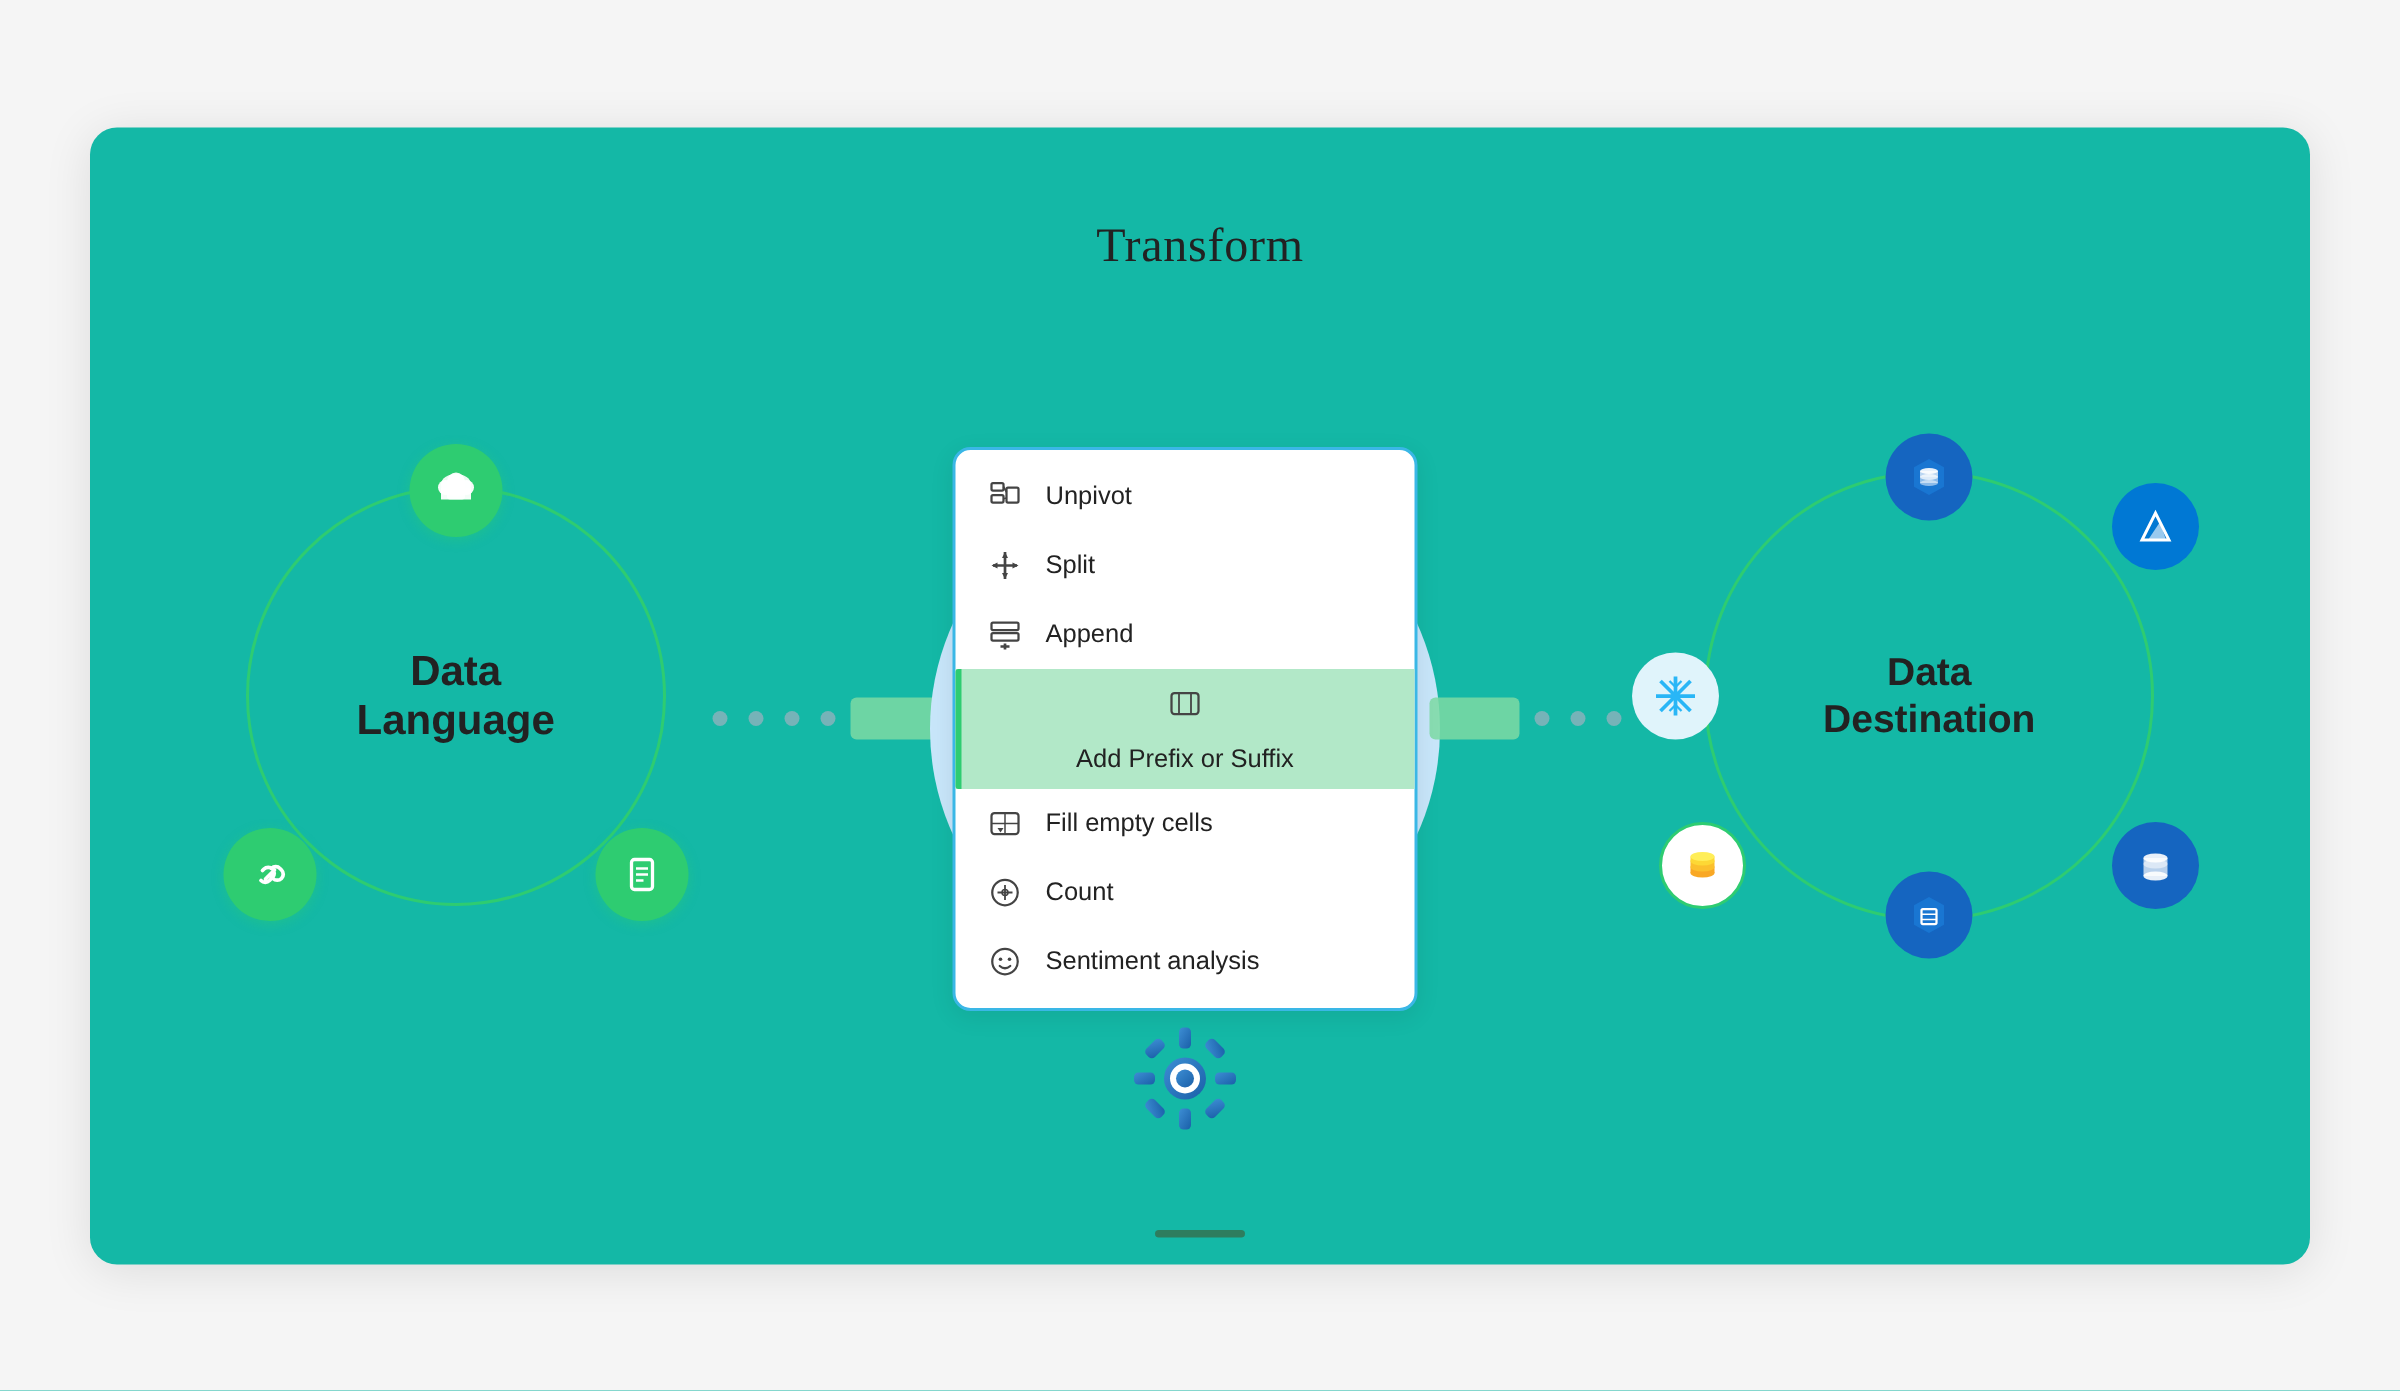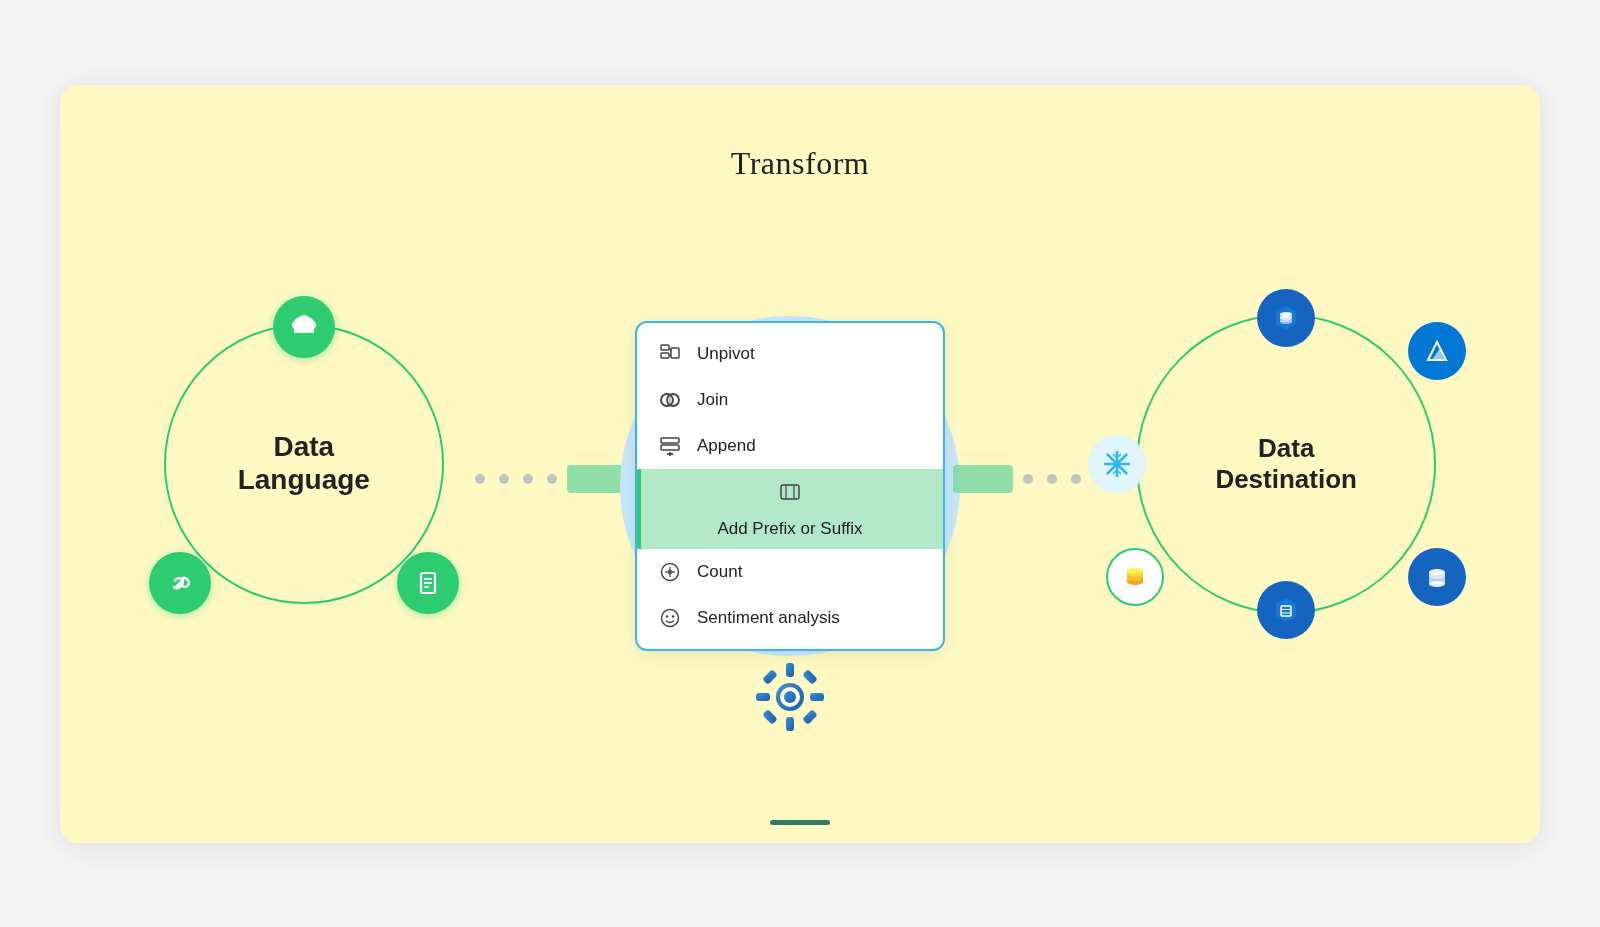--- a/index.html
+++ b/index.html
@@ -9,21 +9,21 @@
       background: #f5f5f5;
       display: flex;
       align-items: center;
       justify-content: center;
       font-family: 'Segoe UI', Arial, sans-serif;
       overflow: hidden;
     }
     .card {
       width: 1480px;
       height: 758px;
-      background: #fef9c3;
+      background: #14b8a6;
       border-radius: 18px;
       box-shadow: 0 4px 32px rgba(0,0,0,0.10);
       position: relative;
       display: flex;
       align-items: center;
       justify-content: center;
       overflow: hidden;
     }
 
     
@@ -340,32 +340,35 @@
               <rect x="2" y="2" width="8" height="5" rx="1" fill="none" stroke="#444" stroke-width="1.5"></rect>
               <rect x="2" y="10" width="8" height="5" rx="1" fill="none" stroke="#444" stroke-width="1.5"></rect>
               <rect x="12" y="5" width="8" height="10" rx="1" fill="none" stroke="#444" stroke-width="1.5"></rect>
               <line x1="10" y1="4.5" x2="12" y2="8" stroke="#444" stroke-width="1.2"></line>
               <line x1="10" y1="12.5" x2="12" y2="12" stroke="#444" stroke-width="1.2"></line>
             </svg>
           </span>
           <span class="menu-label">Unpivot</span>
         </div>
 
-
-
         <div class="menu-item">
           <span class="menu-icon">
             <svg width="22" height="22" viewBox="0 0 22 22">
-              <circle cx="8" cy="11" r="6" fill="none" stroke="#444" stroke-width="1.8"></circle>
-              <circle cx="14" cy="11" r="6" fill="none" stroke="#444" stroke-width="1.8"></circle>
-              <path d="M11 6.5 Q12.5 8 12.5 11 Q12.5 14 11 15.5 Q9.5 14 9.5 11 Q9.5 8 11 6.5Z" fill="#888" opacity="0.5"></path>
-            </svg>
-          </span>
-          <span class="menu-label">Join</span>
-        </div>
+              <line x1="11" y1="2" x2="11" y2="20" stroke="#444" stroke-width="1.8"></line>
+              <line x1="3" y1="11" x2="19" y2="11" stroke="#444" stroke-width="1.8"></line>
+              <polygon points="11,2 9,6 13,6" fill="#444"></polygon>
+              <polygon points="11,20 9,16 13,16" fill="#444"></polygon>
+              <polygon points="2,11 6,9 6,13" fill="#444"></polygon>
+              <polygon points="20,11 16,9 16,13" fill="#444"></polygon>
+            </svg>
+          </span>
+          <span class="menu-label">Split</span>
+        </div>
+
+
 
         <div class="menu-item">
           <span class="menu-icon">
             <svg width="22" height="22" viewBox="0 0 22 22">
               <rect x="2" y="3" width="18" height="5" rx="1" fill="none" stroke="#444" stroke-width="1.5"></rect>
               <rect x="2" y="10" width="18" height="5" rx="1" fill="none" stroke="#444" stroke-width="1.5"></rect>
               <line x1="11" y1="17" x2="11" y2="21" stroke="#444" stroke-width="1.8"></line>
               <line x1="8" y1="19" x2="14" y2="19" stroke="#444" stroke-width="1.8"></line>
             </svg>
           </span>
@@ -376,20 +379,31 @@
           <span class="menu-icon">
             <svg width="22" height="22" viewBox="0 0 22 22">
               <rect x="2" y="4" width="18" height="14" rx="2" fill="none" stroke="#444" stroke-width="1.5"></rect>
               <line x1="7" y1="4" x2="7" y2="18" stroke="#444" stroke-width="1.2"></line>
               <line x1="15" y1="4" x2="15" y2="18" stroke="#444" stroke-width="1.2"></line>
             </svg>
           </span>
           <span class="menu-label">Add Prefix or Suffix</span>
         </div>
 
+        <div class="menu-item">
+          <span class="menu-icon">
+            <svg width="22" height="22" viewBox="0 0 22 22">
+              <rect x="2" y="4" width="18" height="14" rx="2" fill="none" stroke="#444" stroke-width="1.5"></rect>
+              <line x1="2" y1="11" x2="20" y2="11" stroke="#444" stroke-width="1"></line>
+              <line x1="11" y1="4" x2="11" y2="18" stroke="#444" stroke-width="1"></line>
+              <polygon points="6,14 10,14 8,17" fill="#444"></polygon>
+            </svg>
+          </span>
+          <span class="menu-label">Fill empty cells</span>
+        </div>
 
 
 
         <div class="menu-item">
           <span class="menu-icon">
             <svg width="22" height="22" viewBox="0 0 22 22">
               <circle cx="11" cy="11" r="8.5" fill="none" stroke="#444" stroke-width="1.5"></circle>
               <line x1="6" y1="11" x2="16" y2="11" stroke="#444" stroke-width="1.2"></line>
               <line x1="11" y1="6" x2="11" y2="16" stroke="#444" stroke-width="1.2"></line>
               <circle cx="11" cy="11" r="2" fill="none" stroke="#444" stroke-width="1"></circle>

